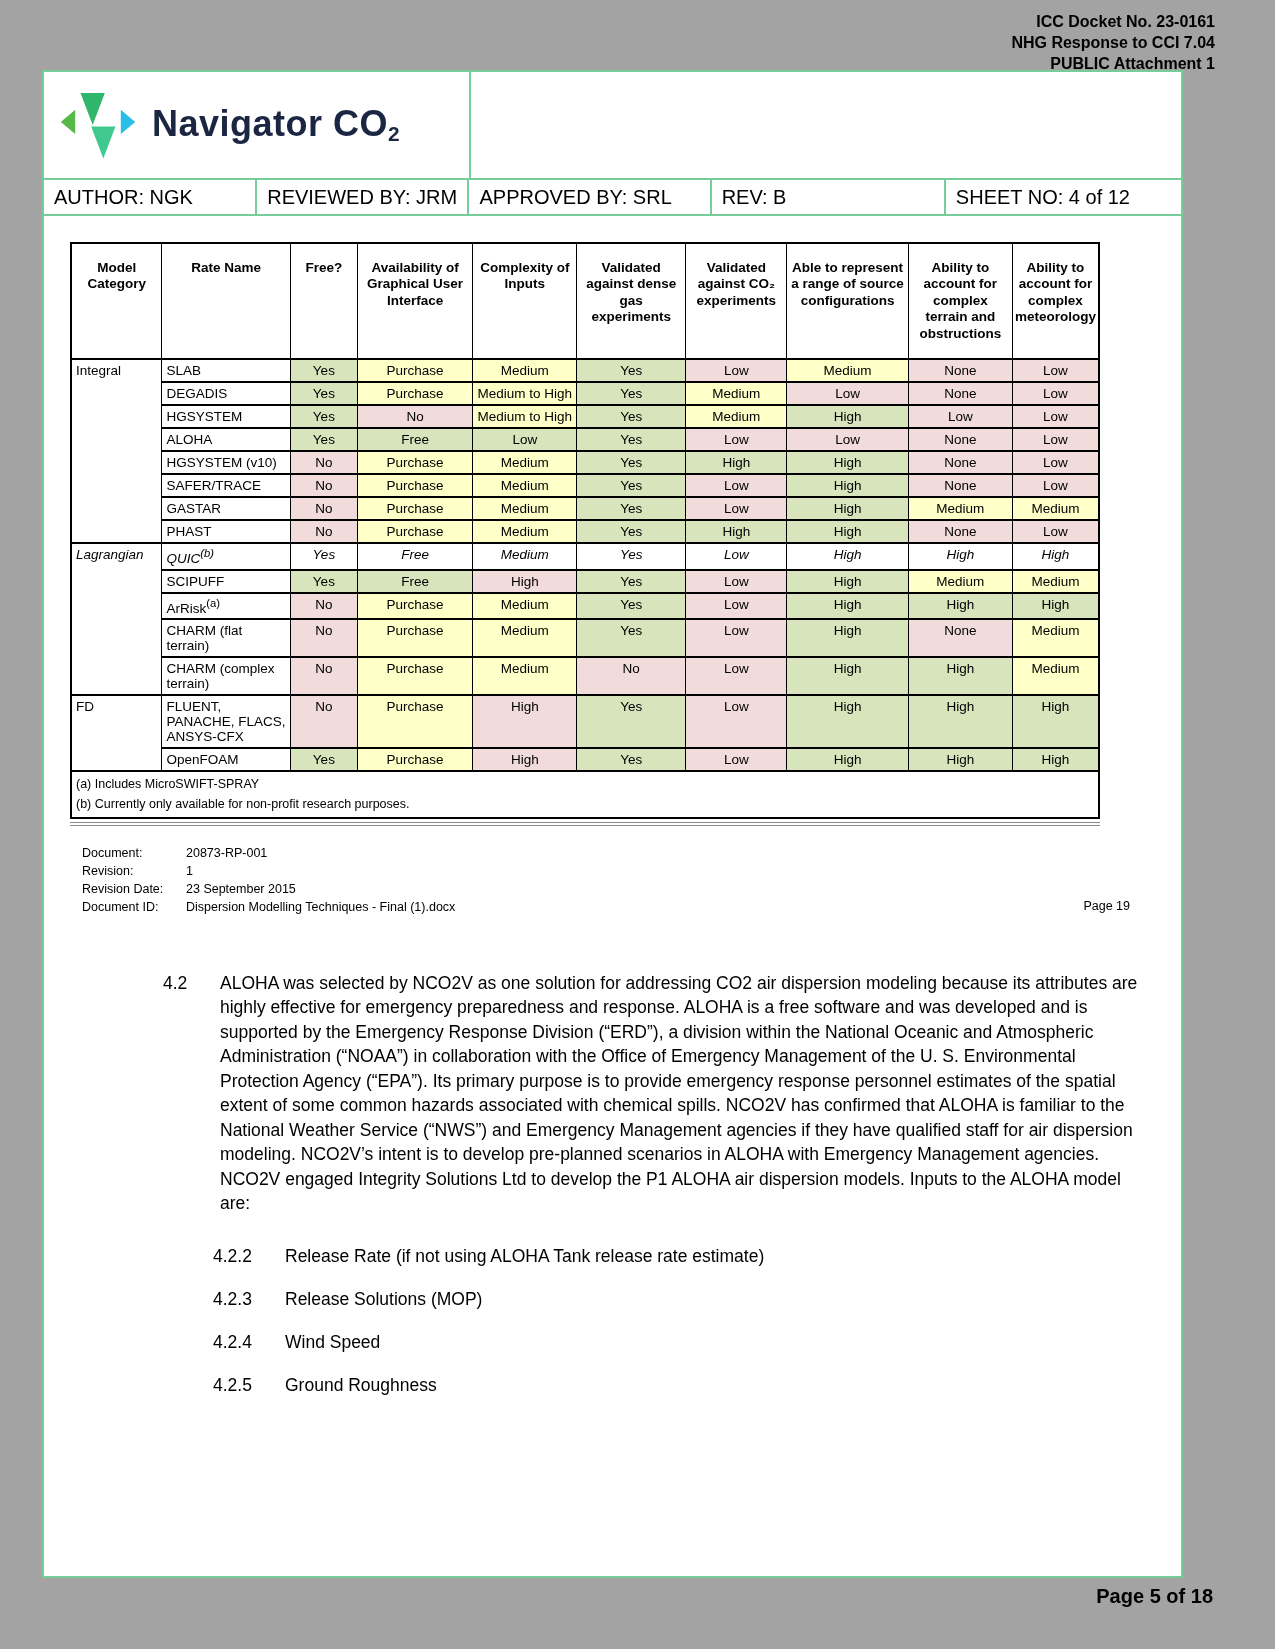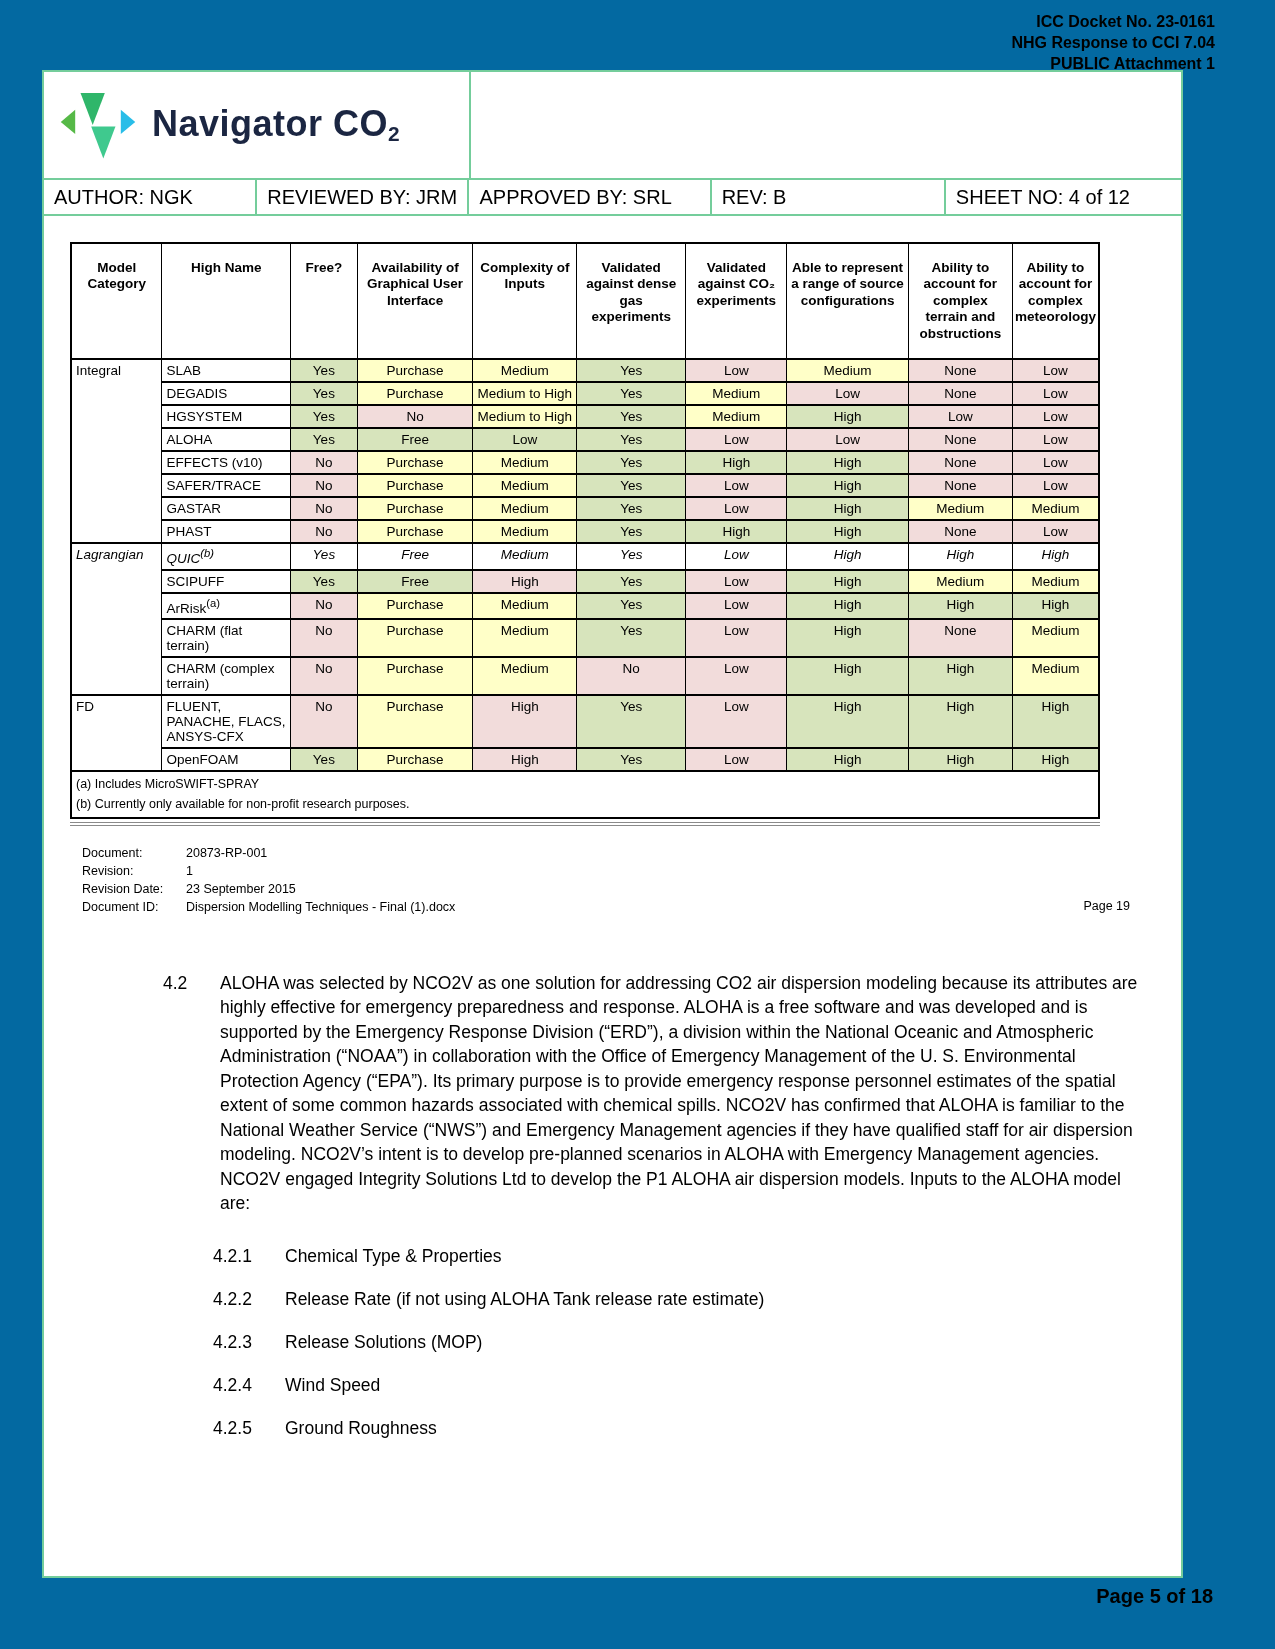--- a/index.html
+++ b/index.html
@@ -1,16 +1,16 @@
 <!DOCTYPE html>
 <html style="--cell-good: #d7e4bc; --cell-mid: #ffffc8; --cell-bad: #f2dcdb; --frame: #74cd9b; --navy: #1b2642; --logo-left: #56b947; --logo-top: #2fb66a; --logo-bottom: #3fc98e; --logo-right: #29bde8;"><head>
 <meta charset="utf-8">
 <style>
   html,body{margin:0;padding:0;background:#fff;}
-  .page{width:1275px;height:1649px;position:relative;background:#0369a1;
+  .page{width:1275px;height:1649px;position:relative;background:#a3a3a3;
         font-family:"Liberation Sans",sans-serif;color:#000;overflow:hidden;}
 
   
   .corner{position:absolute;top:12px;right:60px;text-align:right;
           font-size:16px;font-weight:bold;line-height:1.3;}
 
   
   .frame{position:absolute;left:42px;top:70px;width:1141px;height:1508px;
          border:2px solid var(--frame);box-sizing:border-box;background:#fff;}
 
@@ -104,21 +104,21 @@
             <col style="width: 10.2%;">
             <col style="width: 10.7%;">
             <col style="width: 9.9%;">
             <col style="width: 11.9%;">
             <col style="width: 10.2%;">
             <col style="width: 7.6%;">
           </colgroup>
           <thead>
             <tr>
               <th>Model Category</th>
-              <th>High Name</th>
+              <th>Rate Name</th>
               <th>Free?</th>
               <th>Availability of Graphical User Interface</th>
               <th>Complexity of Inputs</th>
               <th>Validated against dense gas experiments</th>
               <th>Validated against CO₂ experiments</th>
               <th>Able to represent a range of source configurations</th>
               <th>Ability to account for complex terrain and obstructions</th>
               <th>Ability to account for complex meteorology</th>
             </tr>
           </thead>
@@ -162,21 +162,21 @@
               <td class="val c-g">Yes</td>
               <td class="val c-g">Free</td>
               <td class="val c-g">Low</td>
               <td class="val c-g">Yes</td>
               <td class="val c-p">Low</td>
               <td class="val c-p">Low</td>
               <td class="val c-p">None</td>
               <td class="val c-p">Low</td>
             </tr>
             <tr>
-              <td class="mname">EFFECTS (v10)</td>
+              <td class="mname">HGSYSTEM (v10)</td>
               <td class="val c-p">No</td>
               <td class="val c-y">Purchase</td>
               <td class="val c-y">Medium</td>
               <td class="val c-g">Yes</td>
               <td class="val c-g">High</td>
               <td class="val c-g">High</td>
               <td class="val c-p">None</td>
               <td class="val c-p">Low</td>
             </tr>
             <tr>
@@ -321,24 +321,20 @@
         <span class="page-note">Page 19</span>
       </div>
 
       <div class="section">
         <div class="sec-num">4.2</div>
         <div class="sec-text">ALOHA was selected by NCO2V as one solution for addressing CO2 air dispersion modeling because its attributes are highly effective for emergency preparedness and response. ALOHA is a free software and was developed and is supported by the Emergency Response Division (“ERD”), a division within the National Oceanic and Atmospheric Administration (“NOAA”) in collaboration with the Office of Emergency Management of the U. S. Environmental Protection Agency (“EPA”). Its primary purpose is to provide emergency response personnel estimates of the spatial extent of some common hazards associated with chemical spills. NCO2V has confirmed that ALOHA is familiar to the National Weather Service (“NWS”) and Emergency Management agencies if they have qualified staff for air dispersion modeling. NCO2V’s intent is to develop pre-planned scenarios in ALOHA with Emergency Management agencies. NCO2V engaged Integrity Solutions Ltd to develop the P1 ALOHA air dispersion models. Inputs to the ALOHA model are:</div>
       </div>
 
       <div class="subsections">
         <div class="sub-item">
-          <span class="sub-num">4.2.1</span>
-          <span>Chemical Type &amp; Properties</span>
-        </div>
-        <div class="sub-item">
           <span class="sub-num">4.2.2</span>
           <span>Release Rate (if not using ALOHA Tank release rate estimate)</span>
         </div>
         <div class="sub-item">
           <span class="sub-num">4.2.3</span>
           <span>Release Solutions (MOP)</span>
         </div>
         <div class="sub-item">
           <span class="sub-num">4.2.4</span>
           <span>Wind Speed</span>

